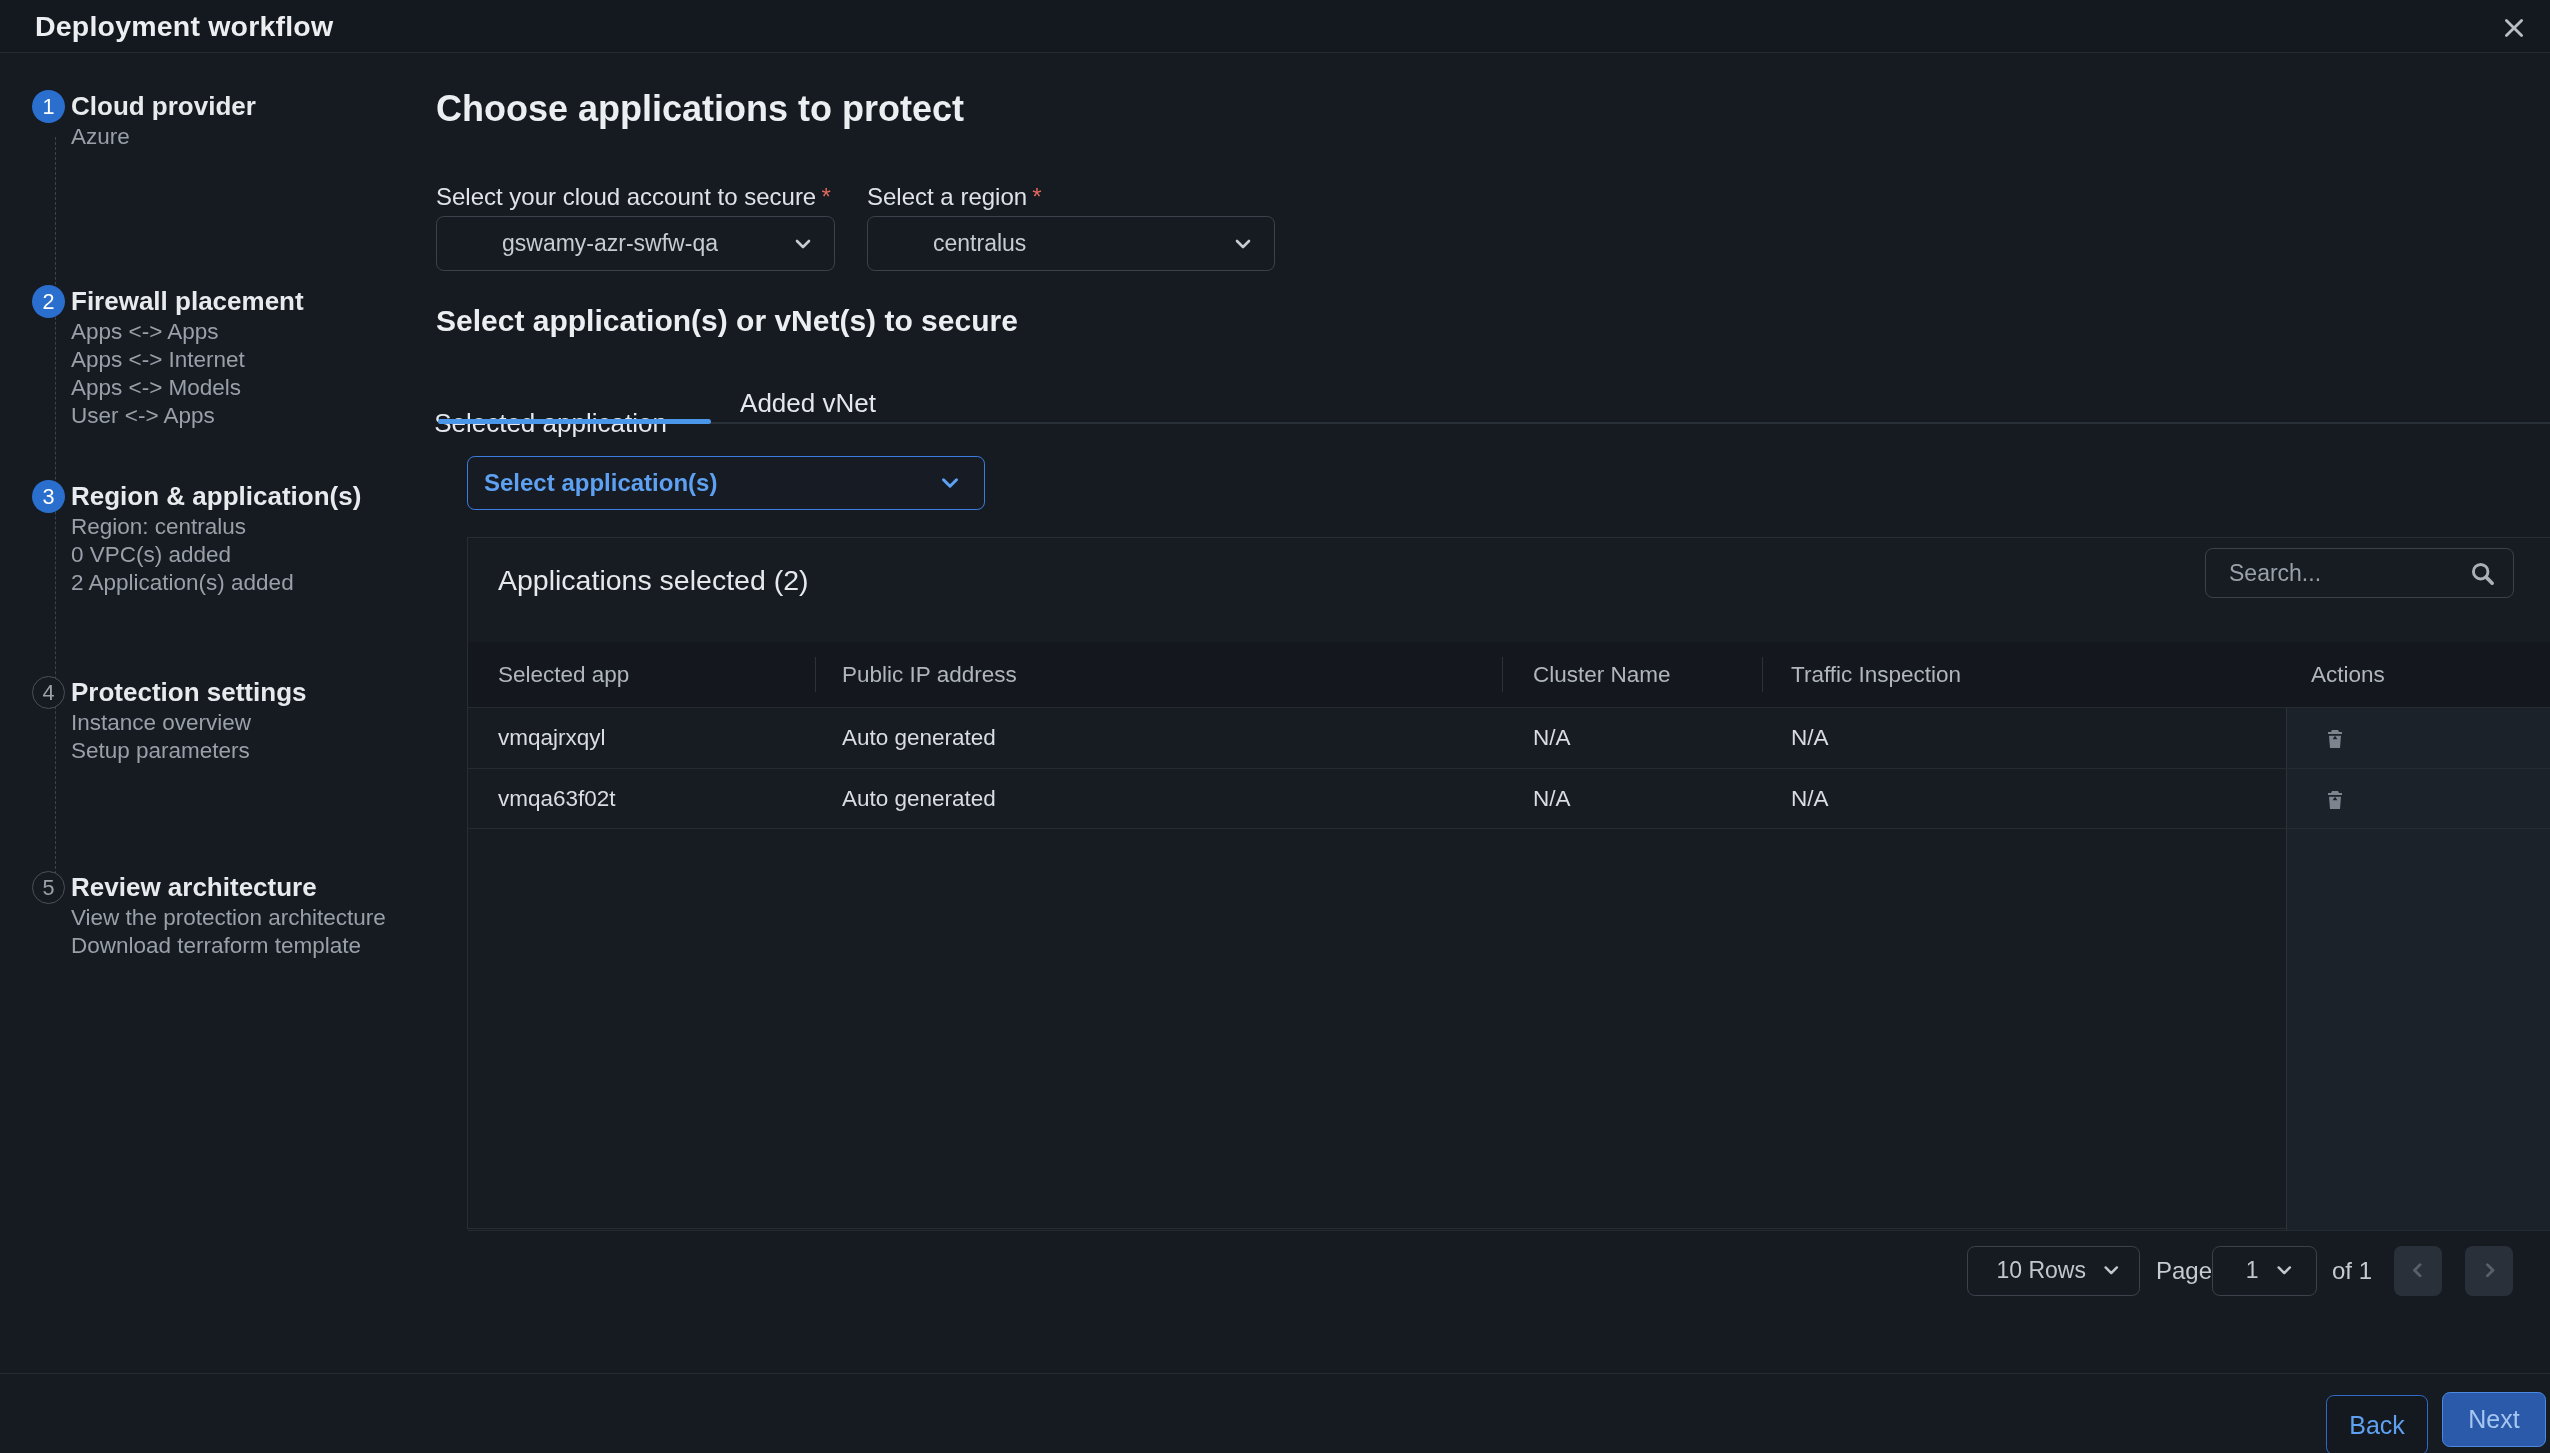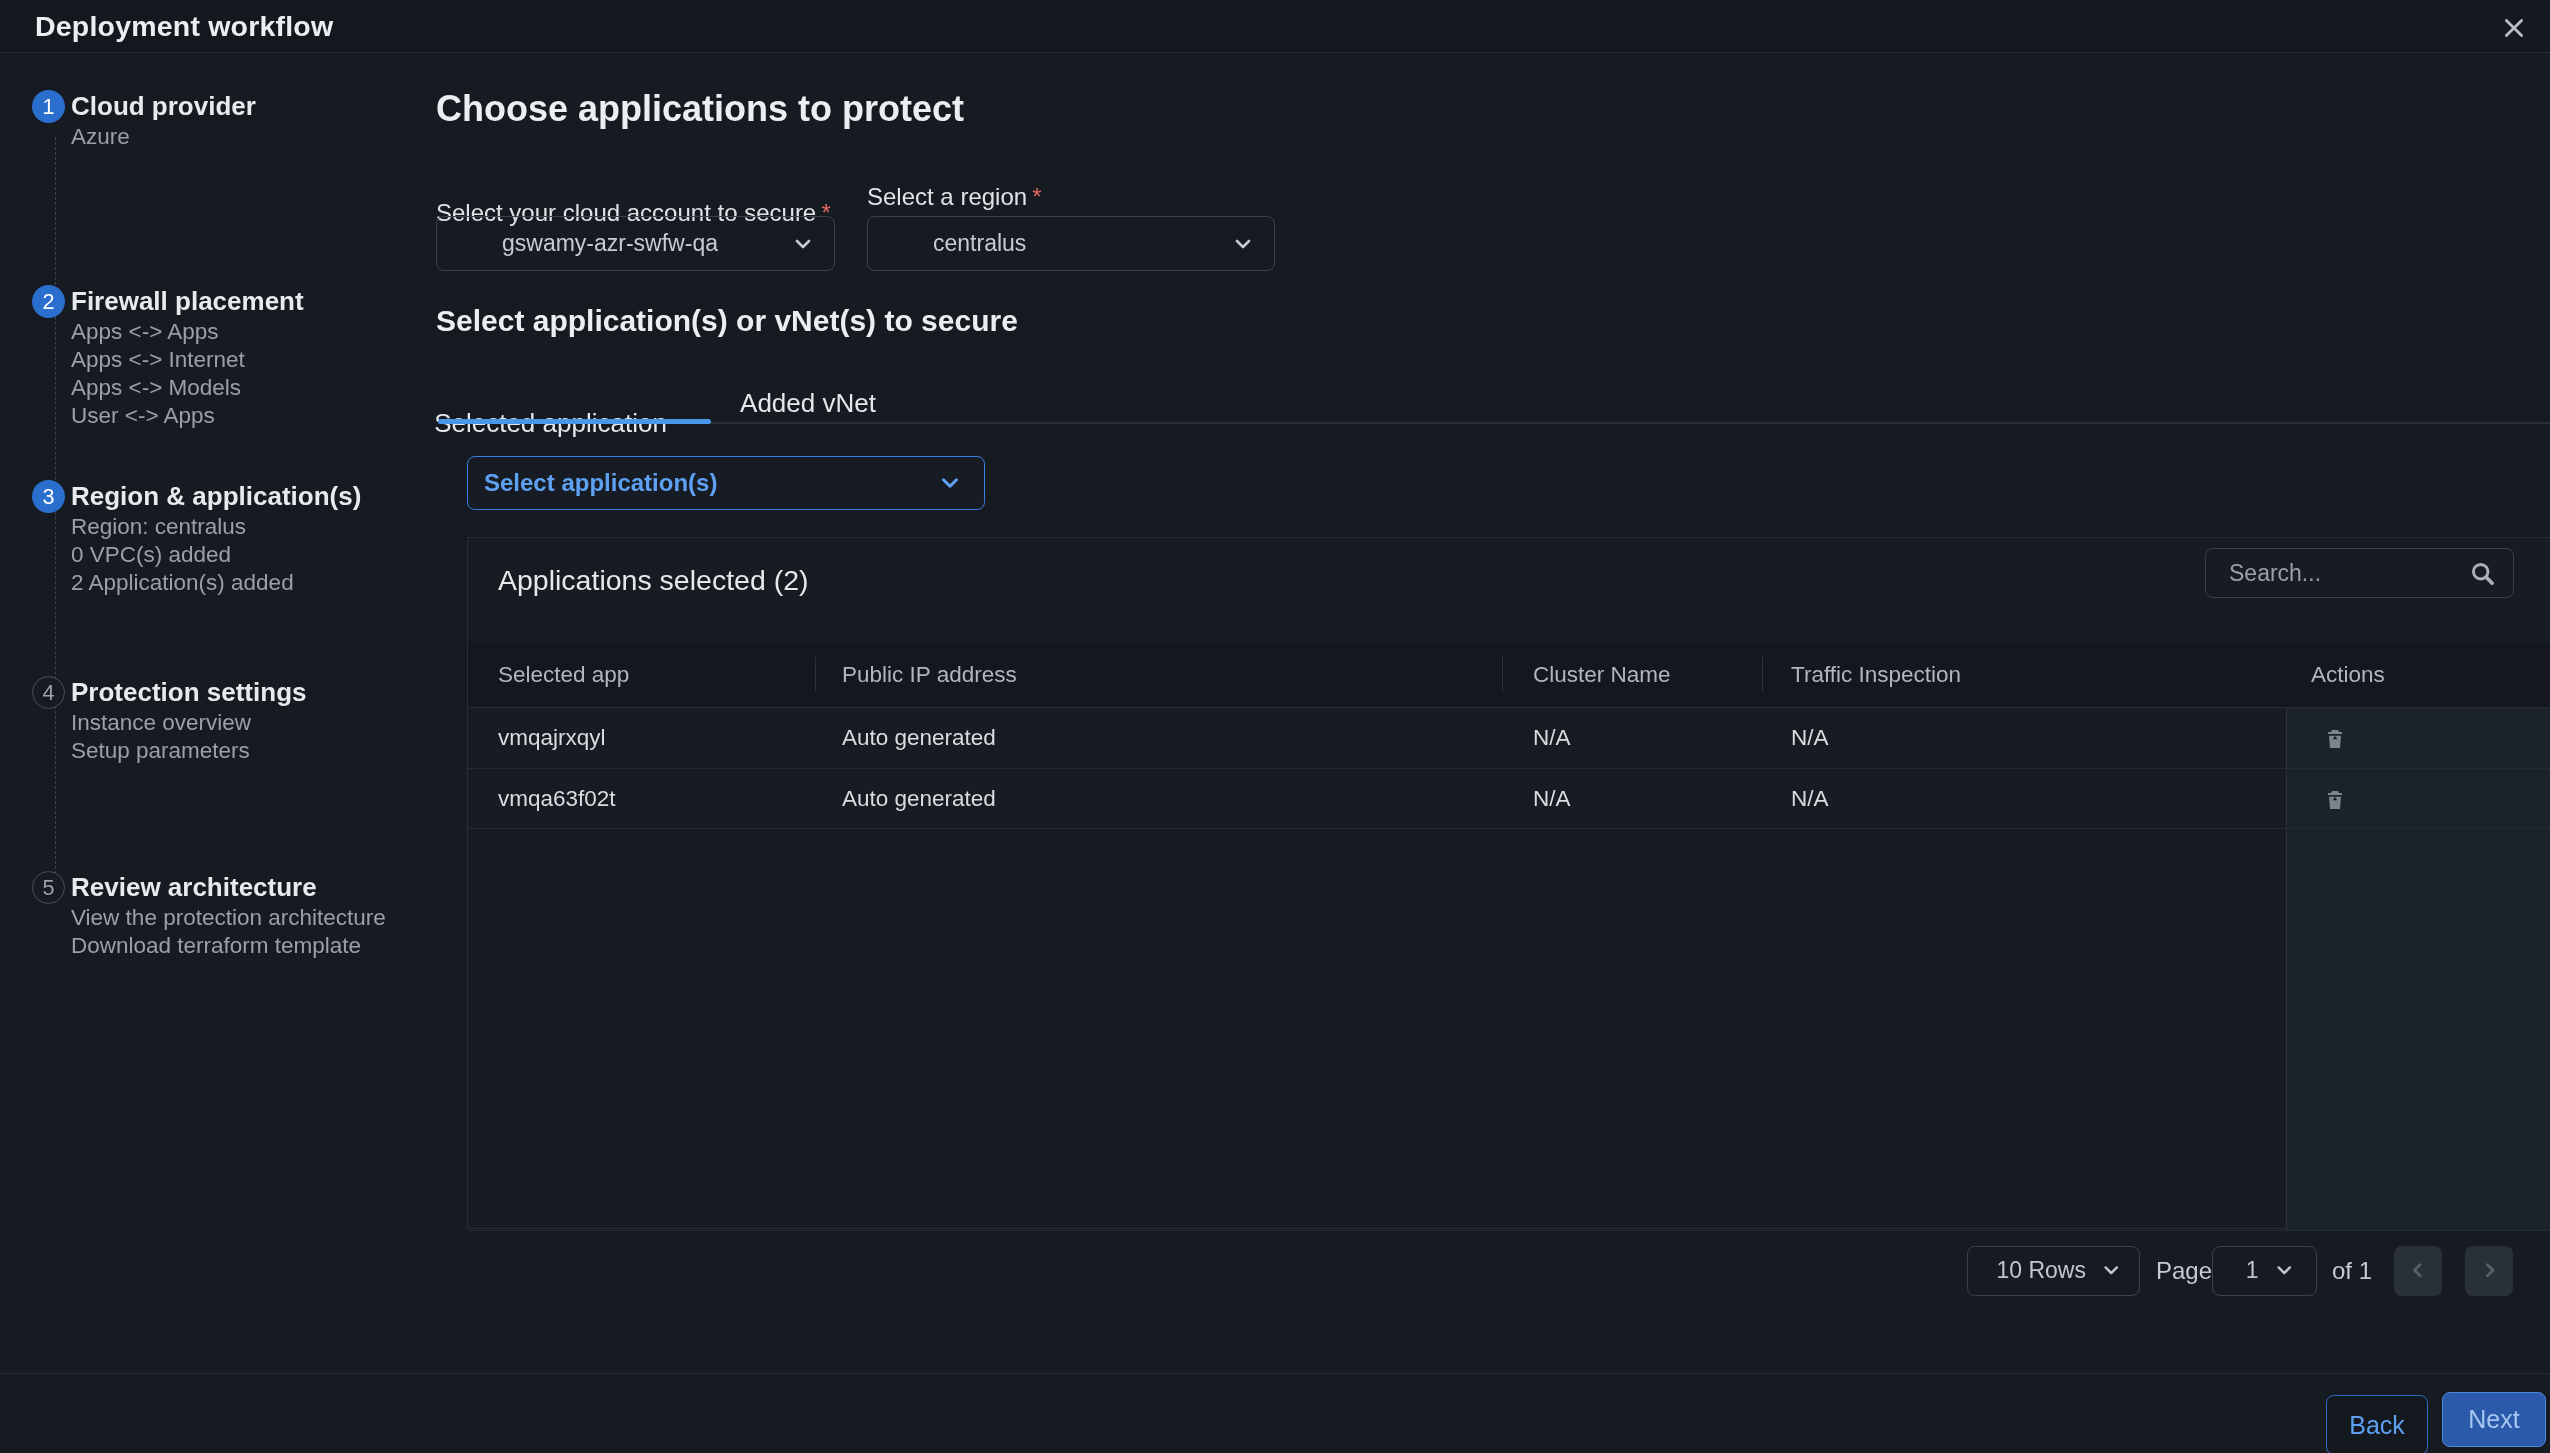--- a/index.html
+++ b/index.html
@@ -188,21 +188,21 @@
           <div class="stitle">Review architecture</div>
           <div class="ssub">View the protection architecture</div>
           <div class="ssub">Download terraform template</div>
         </div>
       </div>
     </div>
 </div>
 
 <div class="h1">Choose applications to protect</div>
 
-<div class="field-label" style="left:436px;margin-top:16px;">
+<div class="field-label" style="left:436px;">
   <span>Select your cloud account to secure</span><span class="req">*</span>
 </div>
 <div class="field-label" style="left:867px;">
   <span>Select a region</span><span class="req">*</span>
 </div>
 
 <div class="selectbox" style="left:436px;width:399px;">
   <span class="val">gswamy-azr-swfw-qa</span>
   <svg width="24" height="24" viewBox="0 0 24 24">
     <path d="M6 9 L12 15 L18 9" stroke="#c7ccd2" stroke-width="2.6" fill="none" stroke-linecap="round" stroke-linejoin="round"></path>

